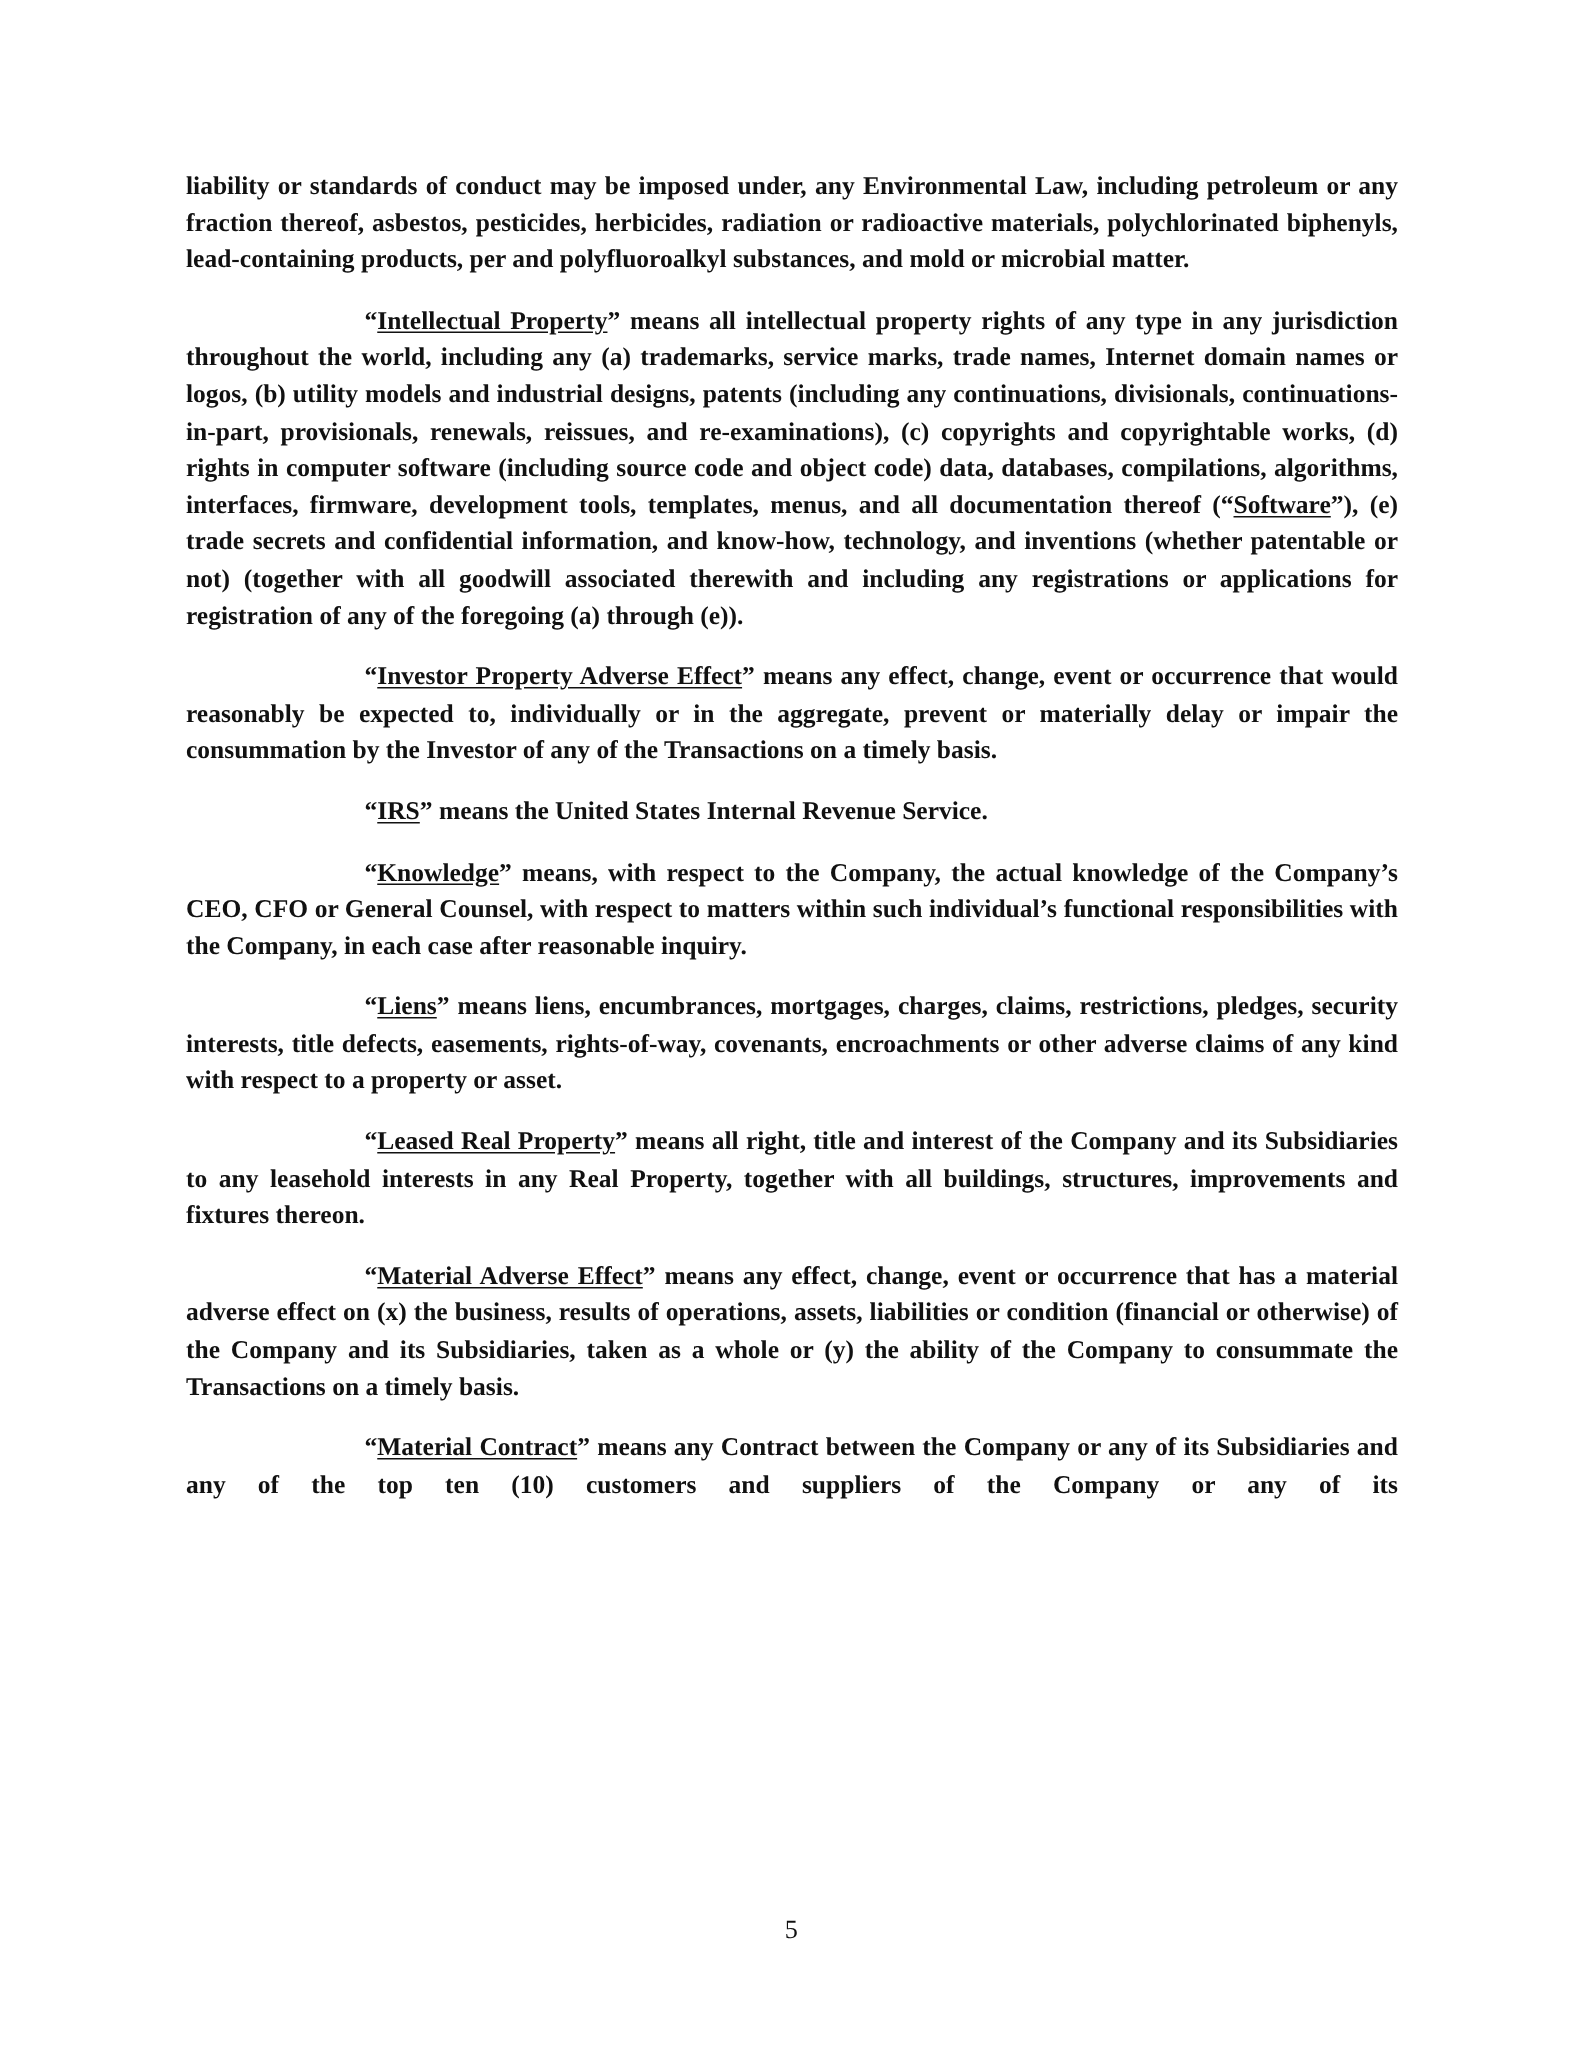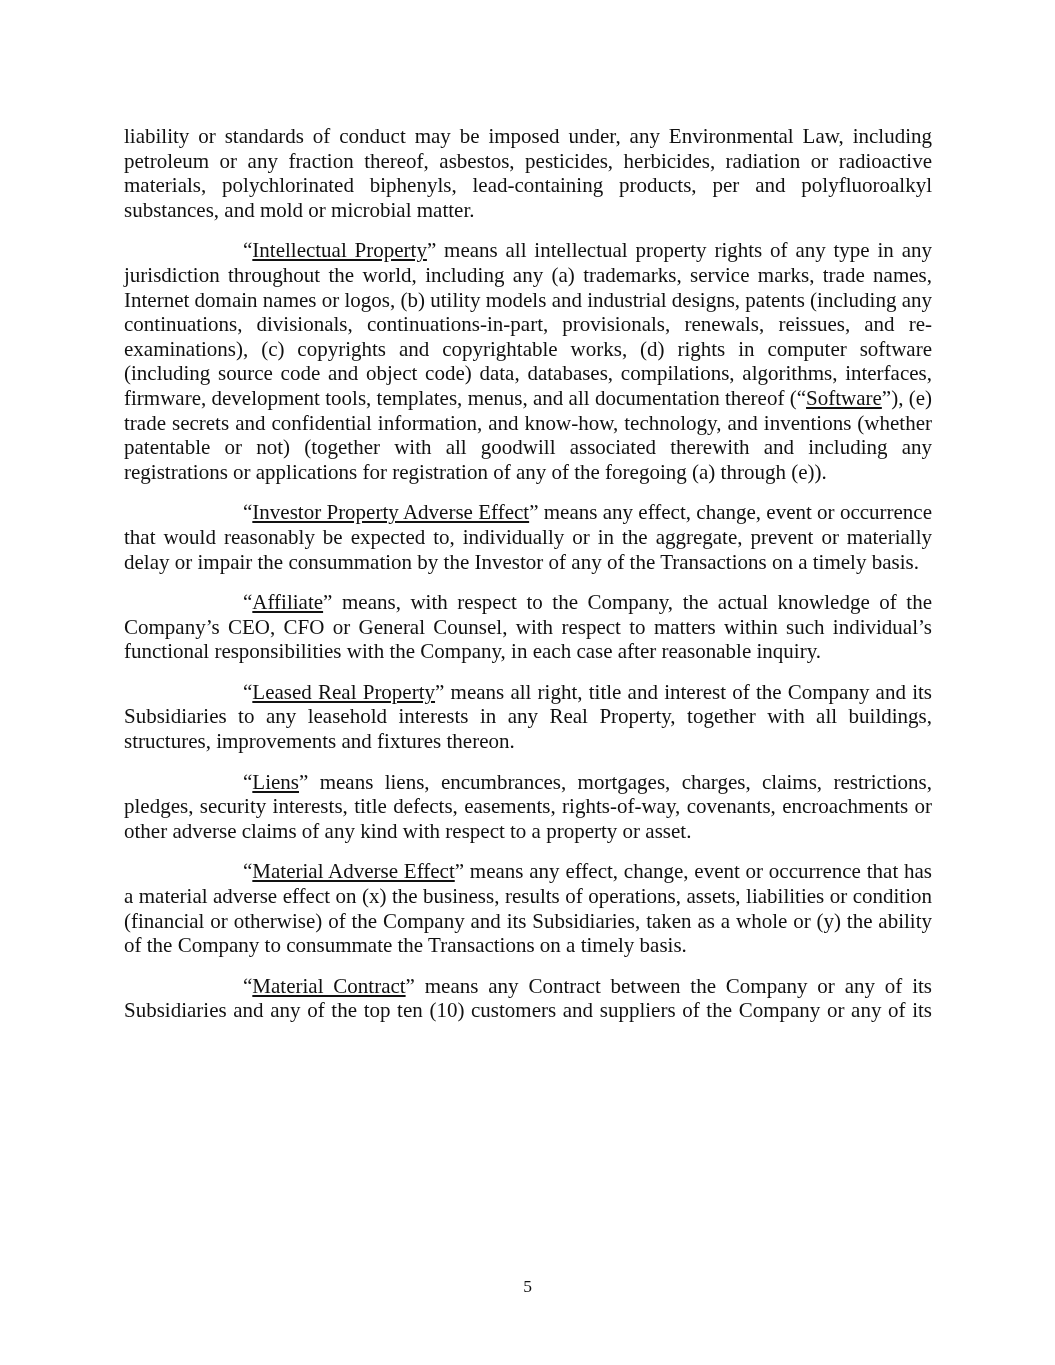--- a/index.html
+++ b/index.html
@@ -13,25 +13,26 @@
     height: 1365px;
     margin: 0 auto;
     background: #ffffff;
     font-family: "Liberation Serif", "DejaVu Serif", serif;
     color: #111111;
     overflow: hidden;
   }
   .content {
     position: absolute;
     left: 124px;
-    top: 124px;
+    top: 112px;
     width: 808px;
-    font-size: 21px;
+    font-size: 17px;
     line-height: 24.6px;
     text-align: justify;
+    font-weight: bold;
   }
   p.para {
     margin: 0 0 16px 0;
   }
   p.para.indent {
     text-indent: 119px;
   }
   p.para.jlast {
     text-align-last: justify;
   }
@@ -51,20 +52,21 @@
   }
 </style>
 </head>
 <body>
 
 <div class="page">
   <div class="content" id="paragraphs">
       <p class="para"><span>liability or standards of conduct may be imposed under, any Environmental Law, including petroleum or any fraction thereof, asbestos, pesticides, herbicides, radiation or radioactive materials, polychlorinated biphenyls, lead-containing products, per and polyfluoroalkyl substances, and mold or microbial matter.</span></p>
       <p class="para indent"><span>“</span><span class="u">Intellectual Property</span><span>” means all intellectual property rights of any type in any jurisdiction throughout the world, including any (a) trademarks, service marks, trade names, Internet domain names or logos, (b) utility models and industrial designs, patents (including any continuations, divisionals, continuations-in-part, provisionals, renewals, reissues, and re-examinations), (c) copyrights and copyrightable works, (d) rights in computer software (including source code and object code) data, databases, compilations, algorithms, interfaces, firmware, development tools, templates, menus, and all documentation thereof (“</span><span class="u">Software</span><span>”), (e) trade secrets and confidential information, and know-how, technology, and inventions (whether patentable or not) (together with all goodwill associated therewith and including any registrations or applications for registration of any of the foregoing (a) through (e)).</span></p>
       <p class="para indent"><span>“</span><span class="u">Investor Property Adverse Effect</span><span>” means any effect, change, event or occurrence that would reasonably be expected to, individually or in the aggregate, prevent or materially delay or impair the consummation by the Investor of any of the Transactions on a timely basis.</span></p>
-      <p class="para indent"><span>“</span><span class="u">Affiliate</span><span>” means, with respect to the Company, the actual knowledge of the Company’s CEO, CFO or General Counsel, with respect to matters within such individual’s functional responsibilities with the Company, in each case after reasonable inquiry.</span></p>
+      <p class="para indent"><span>“</span><span class="u">IRS</span><span>” means the United States Internal Revenue Service.</span></p>
+      <p class="para indent"><span>“</span><span class="u">Knowledge</span><span>” means, with respect to the Company, the actual knowledge of the Company’s CEO, CFO or General Counsel, with respect to matters within such individual’s functional responsibilities with the Company, in each case after reasonable inquiry.</span></p>
+      <p class="para indent"><span>“</span><span class="u">Liens</span><span>” means liens, encumbrances, mortgages, charges, claims, restrictions, pledges, security interests, title defects, easements, rights-of-way, covenants, encroachments or other adverse claims of any kind with respect to a property or asset.</span></p>
       <p class="para indent"><span>“</span><span class="u">Leased Real Property</span><span>” means all right, title and interest of the Company and its Subsidiaries to any leasehold interests in any Real Property, together with all buildings, structures, improvements and fixtures thereon.</span></p>
-      <p class="para indent"><span>“</span><span class="u">Liens</span><span>” means liens, encumbrances, mortgages, charges, claims, restrictions, pledges, security interests, title defects, easements, rights-of-way, covenants, encroachments or other adverse claims of any kind with respect to a property or asset.</span></p>
       <p class="para indent"><span>“</span><span class="u">Material Adverse Effect</span><span>” means any effect, change, event or occurrence that has a material adverse effect on (x) the business, results of operations, assets, liabilities or condition (financial or otherwise) of the Company and its Subsidiaries, taken as a whole or (y) the ability of the Company to consummate the Transactions on a timely basis.</span></p>
       <p class="para indent jlast"><span>“</span><span class="u">Material Contract</span><span>” means any Contract between the Company or any of its Subsidiaries and any of the top ten (10) customers and suppliers of the Company or any of its</span></p>
     </div>
   <div class="footer">5</div>
 </div>
 
 </body></html>

